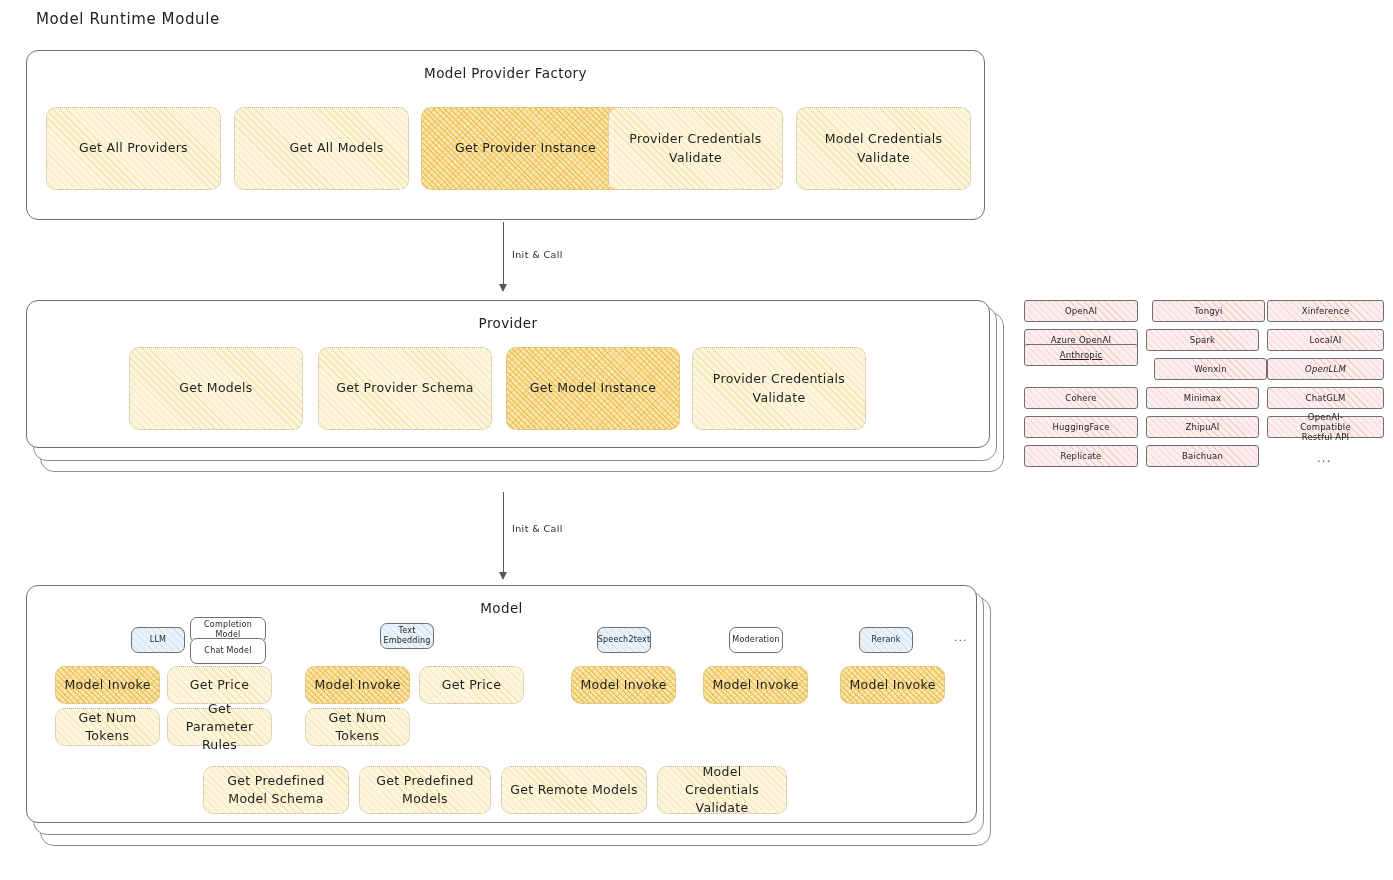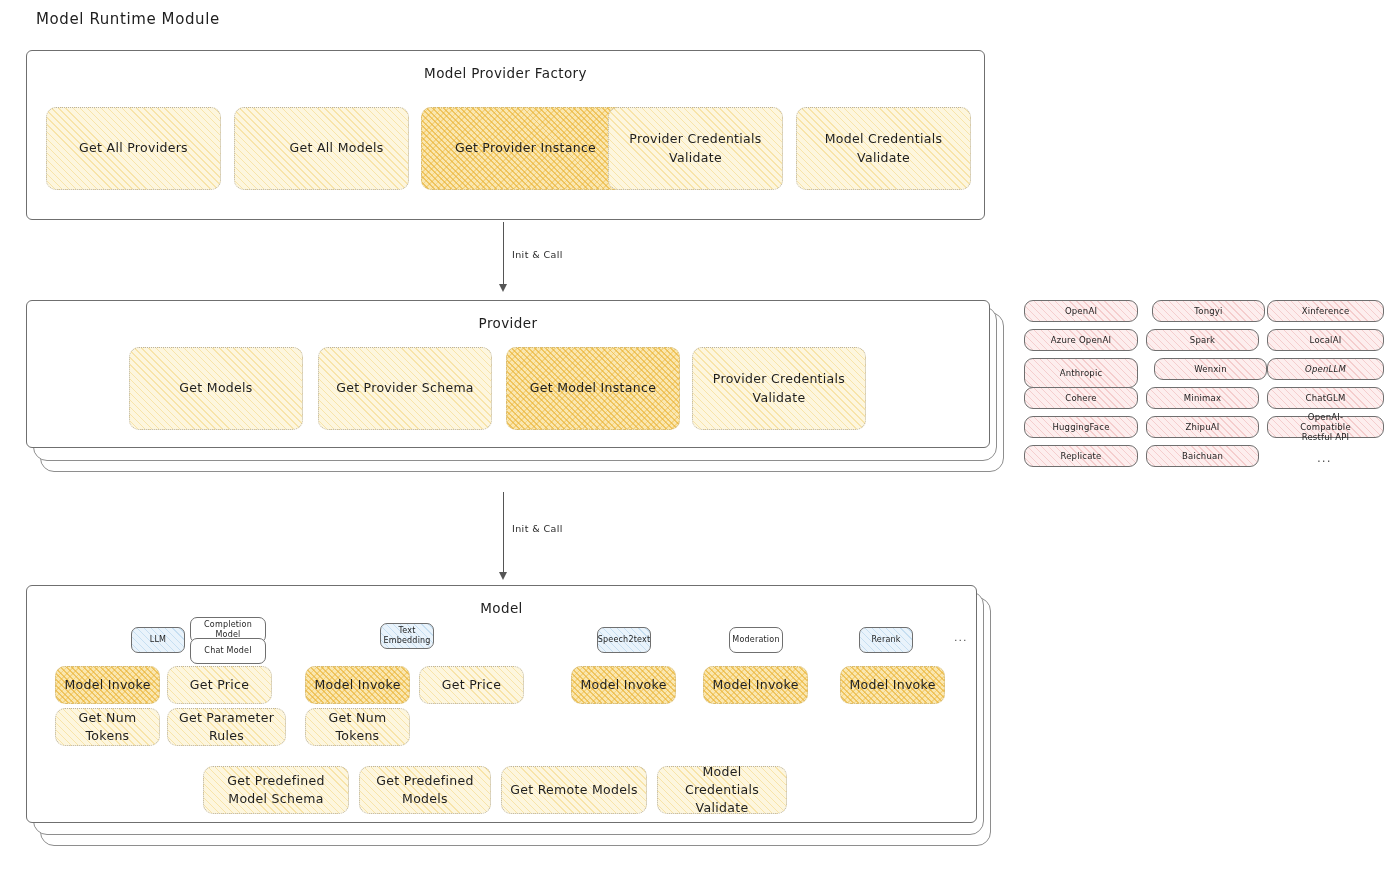--- a/index.html
+++ b/index.html
@@ -17,21 +17,21 @@
   #page-title{
     position:absolute;left:36px;top:10px;
     font-size:15px;letter-spacing:.6px;color:#1e1e1e;
   }
 
   
   .section{
     position:absolute;
     background:#ffffff;
     border:1.3px solid #6f6f6f;
-    border-radius:6px;
+    border-radius:12px;
     box-sizing:border-box;
   }
   .section-title{
     position:absolute;left:0;right:0;top:14px;
     text-align:center;font-size:13.5px;color:#1e1e1e;letter-spacing:.4px;
   }
   
   .deck{
     position:absolute;
     background:#ffffff;
@@ -65,21 +65,21 @@
       repeating-linear-gradient(-45deg,
         rgba(233,176,46,.34) 0px, rgba(233,176,46,.34) 1.2px,
         rgba(0,0,0,0) 1.2px, rgba(0,0,0,0) 4.5px);
   }
 
   
   .pill{
     position:absolute;
     box-sizing:border-box;
     border:1.1px solid #6f6f6f;
-    border-radius:9px;
+    border-radius:3px;
     display:flex;align-items:center;justify-content:center;
     text-align:center;
     font-size:8.5px;letter-spacing:.2px;color:#1e1e1e;
     background-color:#fdeeee;
     background-image:repeating-linear-gradient(45deg,
         rgba(226,130,130,.30) 0px, rgba(226,130,130,.30) 1px,
         rgba(0,0,0,0) 1px, rgba(0,0,0,0) 5px);
     padding:2px 21px;
   }
 
@@ -156,21 +156,21 @@
     <div class="chip" style="left:102px;top:46px;width:174px;height:83px;">Get Models</div>
     <div class="chip" style="left:291px;top:46px;width:174px;height:83px;">Get Provider Schema</div>
     <div class="chip hl" style="left:479px;top:46px;width:174px;height:83px;">Get Model Instance</div>
     <div class="chip" style="left:665px;top:46px;width:174px;height:83px;">Provider Credentials Validate</div>
   </div>
 
   <div style="position:absolute;left:1024px;top:300px;width:360px;height:175px;">
 
     <div class="pill" style="left:0px;top:0px;width:114px;height:22px;">OpenAI</div>
     <div class="pill" style="left:0px;top:29px;width:114px;height:22px;">Azure OpenAI</div>
-    <div class="pill" style="left:0px;top:58px;width:114px;height:30px;">Anthropic</div>
+    <div class="pill" style="left:0px;top:44px;width:114px;height:22px;text-decoration:underline;">Anthropic</div>
     <div class="pill" style="left:0px;top:87px;width:114px;height:22px;">Cohere</div>
     <div class="pill" style="left:0px;top:116px;width:114px;height:22px;">HuggingFace</div>
     <div class="pill" style="left:0px;top:145px;width:114px;height:22px;">Replicate</div>
 
     <div class="pill" style="left:128px;top:0px;width:113px;height:22px;">Tongyi</div>
     <div class="pill" style="left:122px;top:29px;width:113px;height:22px;">Spark</div>
     <div class="pill" style="left:130px;top:58px;width:113px;height:22px;">Wenxin</div>
     <div class="pill" style="left:122px;top:87px;width:113px;height:22px;">Minimax</div>
     <div class="pill" style="left:122px;top:116px;width:113px;height:22px;">ZhipuAI</div>
     <div class="pill" style="left:122px;top:145px;width:113px;height:22px;">Baichuan</div>
@@ -194,21 +194,21 @@
   <div class="section" style="left:26px;top:585px;width:951px;height:238px;">
     <div class="section-title">Model</div>
 
     <div class="badge blue" style="left:104px;top:41px;width:54px;height:24px;">LLM</div>
     <div class="badge plain" style="left:163px;top:31px;width:76px;height:17px;">Completion Model</div>
     <div class="badge plain" style="left:163px;top:52px;width:76px;height:17px;">Chat Model</div>
 
     <div class="chip hl" style="left:28px;top:80px;width:105px;height:38px;">Model Invoke</div>
     <div class="chip" style="left:140px;top:80px;width:105px;height:38px;">Get Price</div>
     <div class="chip" style="left:28px;top:122px;width:105px;height:38px;">Get Num Tokens</div>
-    <div class="chip" style="left:140px;top:122px;width:119px;height:38px;">Get Parameter Rules</div>
+    <div class="chip" style="left:140px;top:122px;width:105px;height:38px;">Get Parameter Rules</div>
 
     <div class="badge blue" style="left:353px;top:37px;width:54px;height:26px;">Text Embedding</div>
 
     <div class="chip hl" style="left:278px;top:80px;width:105px;height:38px;">Model Invoke</div>
     <div class="chip" style="left:392px;top:80px;width:105px;height:38px;">Get Price</div>
     <div class="chip" style="left:278px;top:122px;width:105px;height:38px;">Get Num Tokens</div>
 
     <div class="badge blue" style="left:570px;top:41px;width:54px;height:22px;">Speech2text</div>
     <div class="chip hl" style="left:544px;top:80px;width:105px;height:38px;">Model Invoke</div>
 

